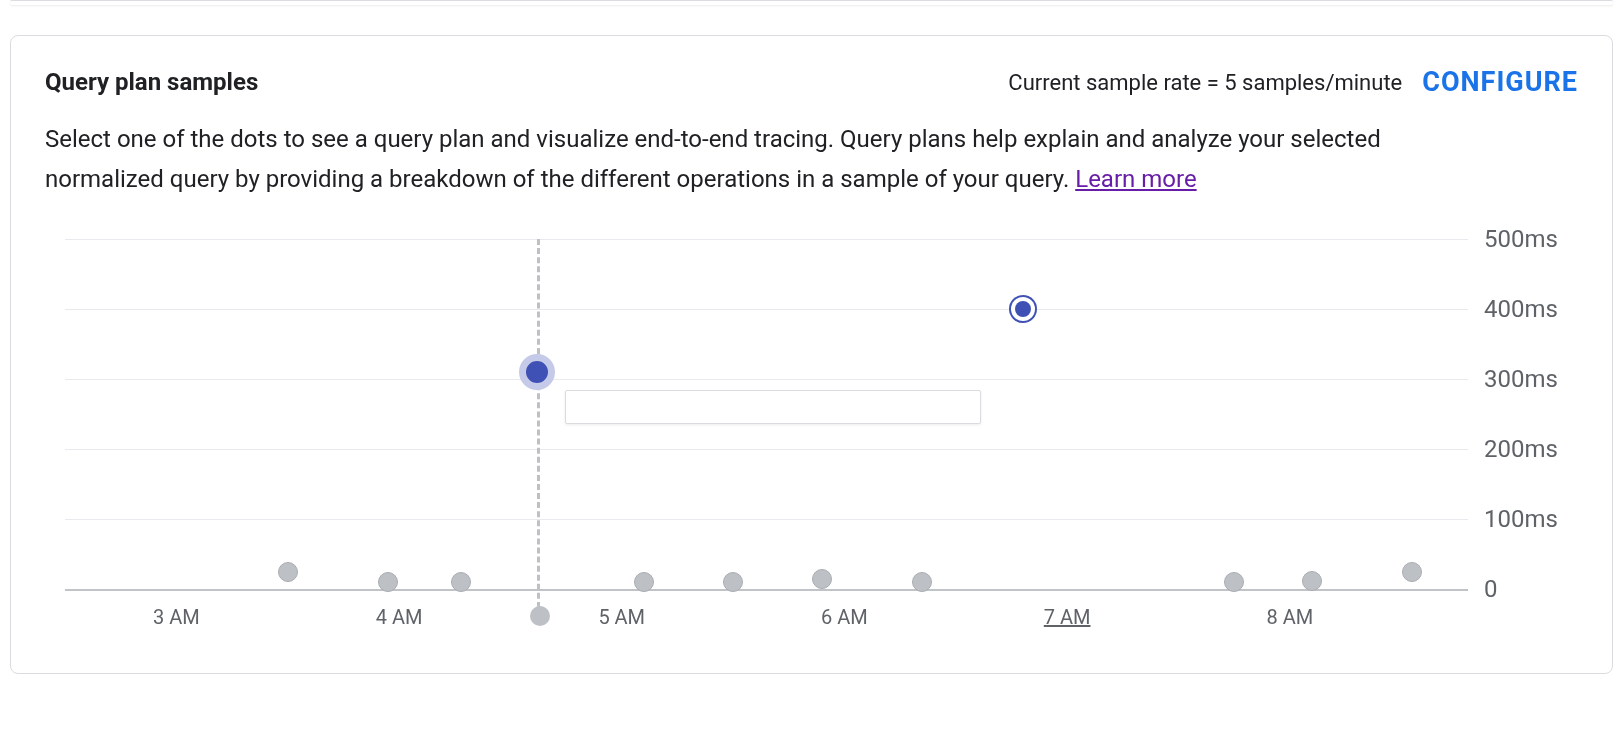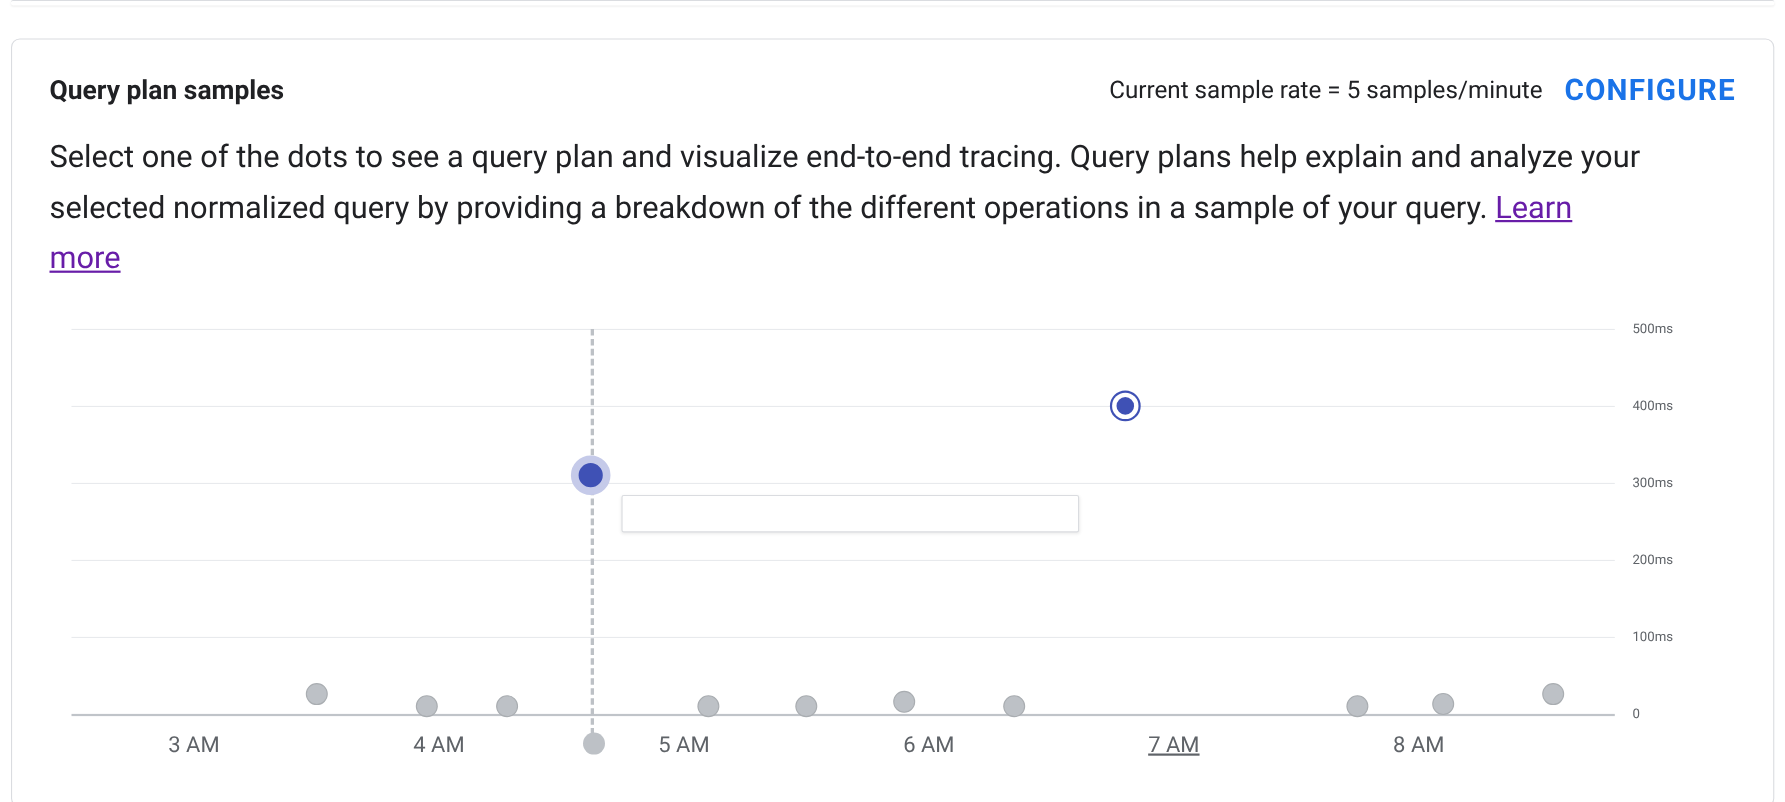--- a/index.html
+++ b/index.html
@@ -46,21 +46,21 @@
   }
   .configure {
     font-size: 27px;
     font-weight: 700;
     color: var(--blue);
     letter-spacing: 1px;
     cursor: pointer;
   }
   .card-desc {
     margin-top: 22px;
-    font-size: 28px;
+    font-size: 24px;
     color: var(--text-primary);
     line-height: 1.65;
     max-width: 1450px;
   }
   .learn-more {
     color: var(--purple-link);
     text-decoration: underline;
     cursor: pointer;
   }
 
@@ -77,21 +77,21 @@
   .gridline {
     position: absolute;
     left: 0; right: 0;
     border-top: 1.5px solid var(--gridline);
   }
   .y-tick-label {
     position: absolute;
     left: 100%;
     margin-left: 16px;
     transform: translateY(-50%);
-    font-size: 12px;
+    font-size: 24px;
     color: var(--text-secondary);
     white-space: nowrap;
   }
   .baseline {
     position: absolute;
     left: 0; right: 0;
     border-top: 2px solid #c0c4c9;
   }
   .crosshair {
     position: absolute;

